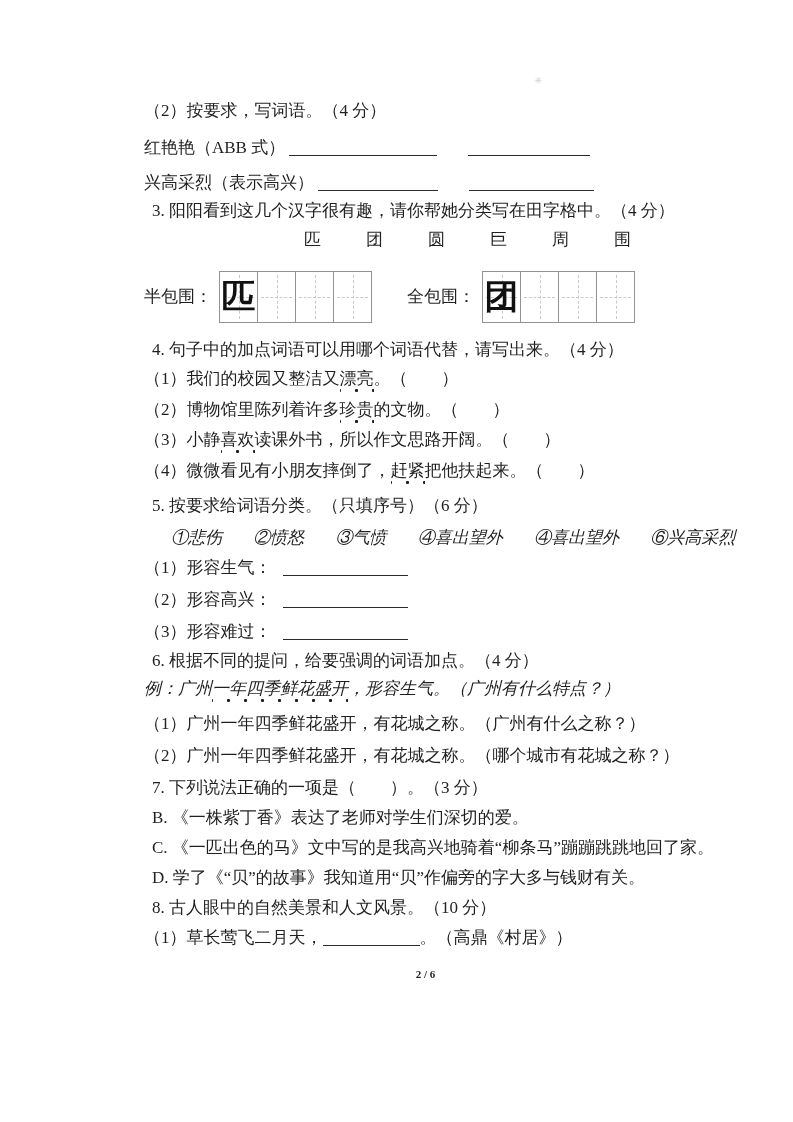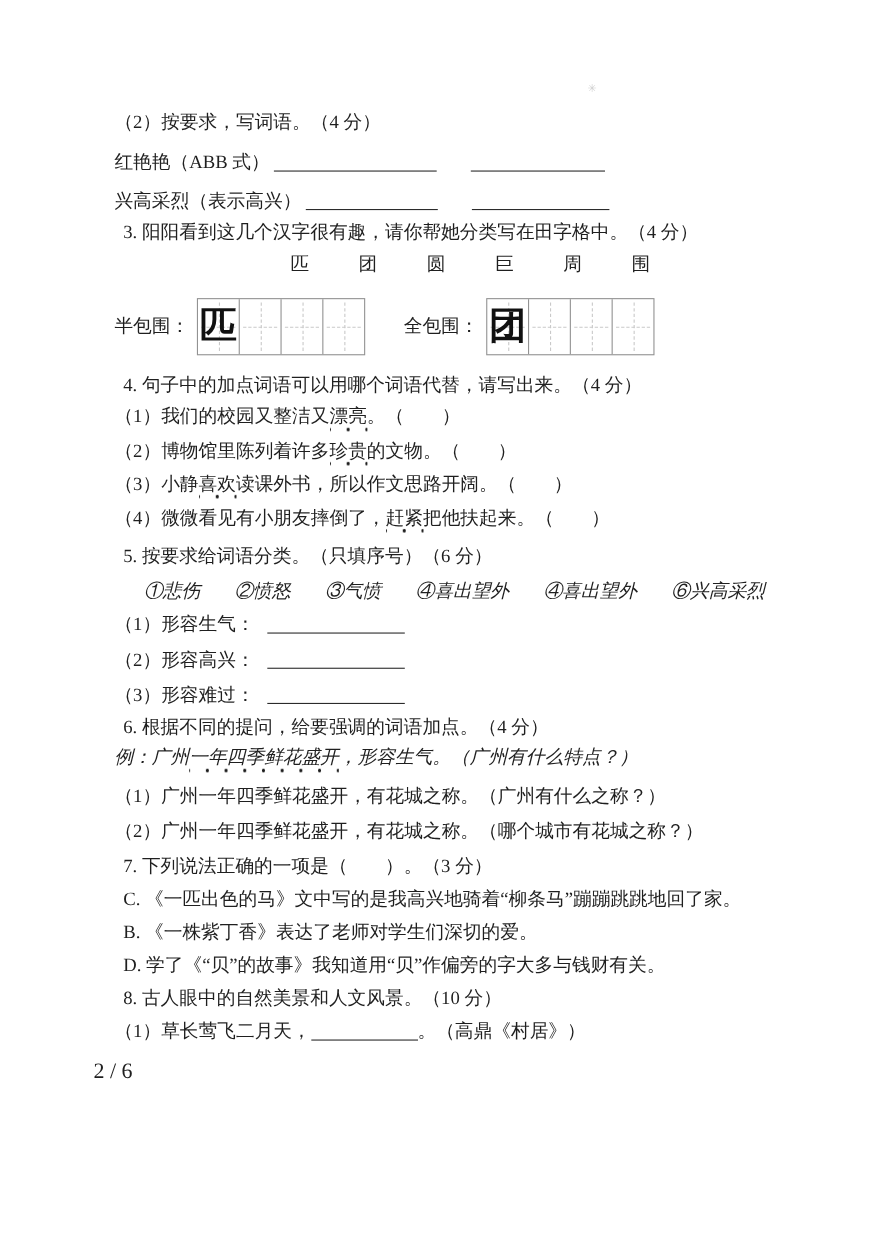--- a/index.html
+++ b/index.html
@@ -2,21 +2,21 @@
 <html><head>
 <meta charset="utf-8">
 <style>
   html,body { margin:0; padding:0; }
   body {
     width:793px; height:1122px; background:#ffffff; color:#1f1f1f;
     font-family:"Liberation Serif","DejaVu Serif",serif;
     font-size:17px; position:relative; overflow:hidden;
   }
   .page { position:relative; width:793px; height:1122px; }
-  .content { padding:100px 48px 0 104px; }
+  .content { padding:100px 48px 0 104px;margin-left:40px; }
   .row { line-height:22px; white-space:nowrap; }
   .qhead { margin-left:8px; }
   .kaiti { font-style:italic; }
   
   .dot-under {
     padding-bottom:6px;
     background-image:radial-gradient(circle at center,#1f1f1f 1.3px,transparent 1.8px);
     background-size:17px 5px; background-repeat:repeat-x;
     background-position:left 8px bottom 1px;
     -webkit-text-emphasis:none; text-emphasis:none;
@@ -43,21 +43,21 @@
     border-top:1px dashed #c9c9c9;
   }
   .cell::after {
     content:""; position:absolute; top:3px; bottom:3px; left:50%;
     border-left:1px dashed #c9c9c9;
   }
   .hand {
     position:absolute; inset:0; display:flex; align-items:center; justify-content:center;
     font-size:34px; font-weight:700; color:#111; z-index:1;
   }
-  .footer { text-align:left; font-weight:400; font-size:20px; position:relative; left:-19px; }
+  .footer { text-align:center; font-weight:700; font-size:11px; position:relative; left:-19px; }
   .smudge {
     position:absolute; left:534px; top:75px; font-size:10px; color:#9a9a9a; opacity:.45;
   }
 </style>
 </head>
 <body>
 
 <div class="page">
   <span class="smudge">✳</span>
 
@@ -155,22 +155,22 @@
     <div class="row qhead" style="margin-top:7px">6. 根据不同的提问，给要强调的词语加点。（4 分）</div>
 
     <div class="row kaiti" style="margin-top:6px">
       <span>例：广州</span><span class="dot-under">一年四季鲜花盛开</span><span>，形容生气。（广州有什么特点？）</span>
     </div>
 
     <div class="row" style="margin-top:13px">（1）广州一年四季鲜花盛开，有花城之称。（广州有什么之称？）</div>
     <div class="row" style="margin-top:10px">（2）广州一年四季鲜花盛开，有花城之称。（哪个城市有花城之称？）</div>
 
     <div class="row qhead" style="margin-top:10px">7. 下列说法正确的一项是（　　）。（3 分）</div>
+    <div class="row qhead" style="margin-top:8px">B. 《一株紫丁香》表达了老师对学生们深切的爱。</div>
     <div class="row qhead" style="margin-top:8px">C. 《一匹出色的马》文中写的是我高兴地骑着“柳条马”蹦蹦跳跳地回了家。</div>
-    <div class="row qhead" style="margin-top:8px">B. 《一株紫丁香》表达了老师对学生们深切的爱。</div>
     <div class="row qhead" style="margin-top:8px">D. 学了《“贝”的故事》我知道用“贝”作偏旁的字大多与钱财有关。</div>
 
     <div class="row qhead" style="margin-top:8px">8. 古人眼中的自然美景和人文风景。（10 分）</div>
 
     <div class="row" style="margin-top:8px">
       <span>（1）草长莺飞二月天，</span><span class="blank" style="width:97px"></span><span>。（高鼎《村居》）</span>
     </div>
 
     <div class="row footer" style="margin-top:14px">2 / 6</div>
 

